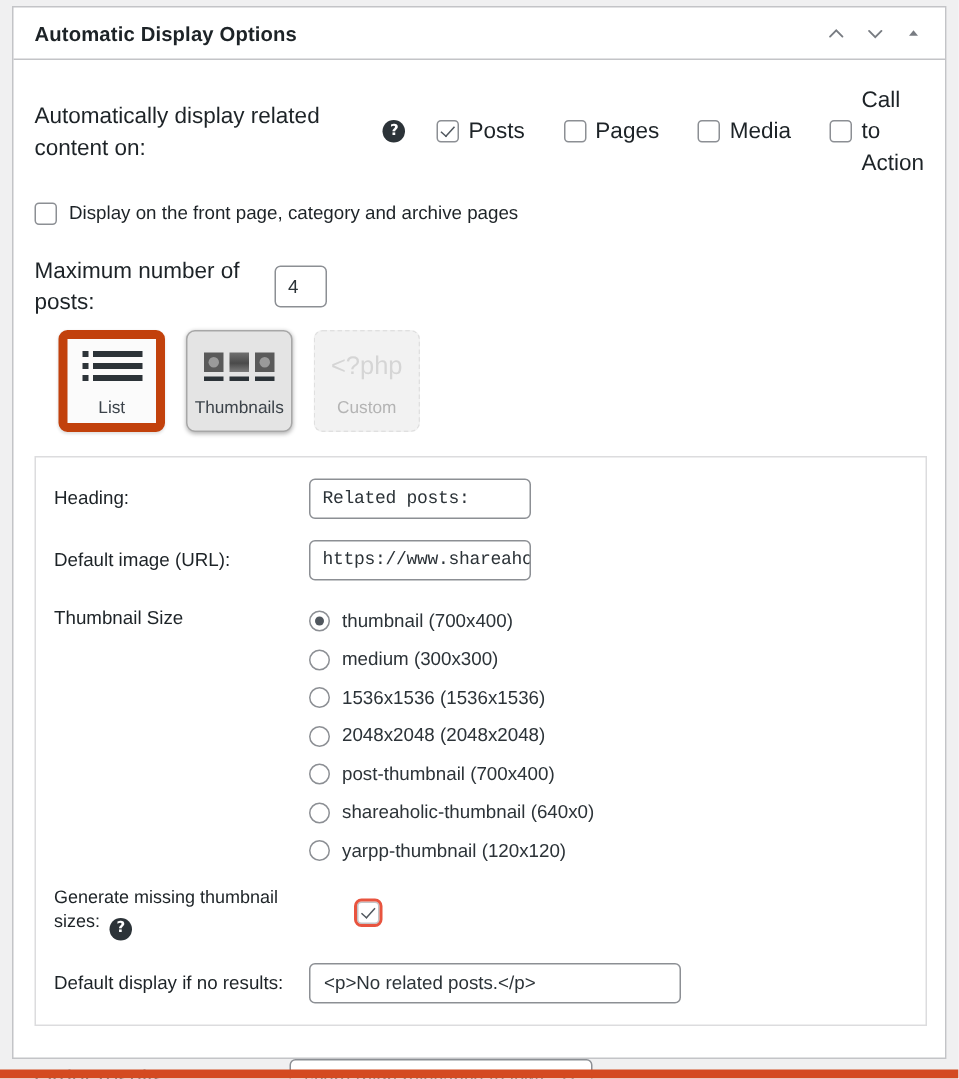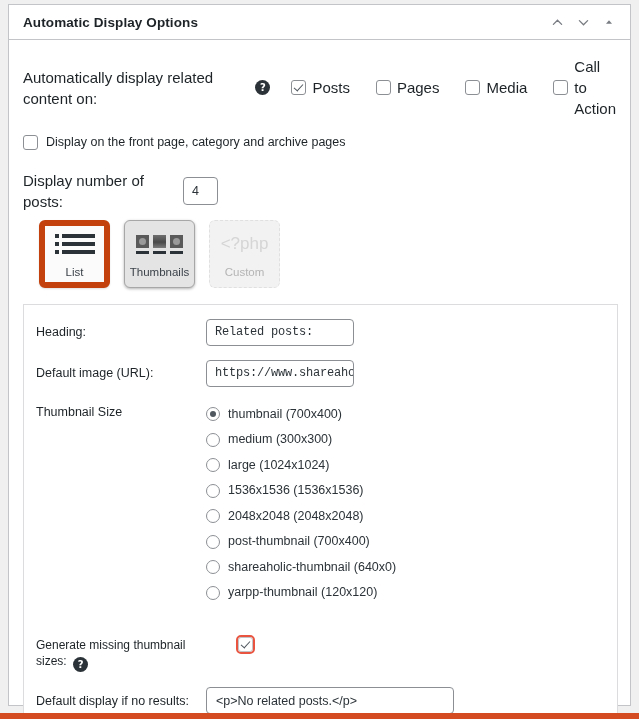--- a/index.html
+++ b/index.html
@@ -276,21 +276,21 @@
   .inp-img     { width: 148px; height: 27px; }
 
   .r-heading { }
   .r-img { margin-top: 14px; }
 
   .r-thumbsize { margin-top: 18px; align-items: flex-start; }
   .radio-list { display: flex; flex-direction: column; gap: 8px; padding-top: 1px; }
   .radio-item { display: flex; align-items: center; gap: 8px; }
   .radio-item .lbl { font-size: 12.5px; color: #2c3338; }
 
-  .r-gen { margin-top: 35px; align-items: flex-start; gap: 32px; }
+  .r-gen { margin-top: 14px; align-items: center; gap: 32px; }
   .gen-lbl { width: 170px; font-size: 12px; line-height: 1.35; color: #1d2327; flex: 0 0 auto; }
   .gen-lbl .help { vertical-align: -3px; margin-left: 3px; }
 
   .r-noresults { margin-top: 15px; align-items: center; }
   .ta {
     width: 248px;
     height: 27px;
     border: 1px solid #8c8f94;
     border-radius: 4px;
     background: #fff;
@@ -381,21 +381,21 @@
         </span>
       </span>
     </div>
 
     <div class="row r-front">
       <span class="cb"></span>
       <span class="lbl">Display on the front page, category and archive pages</span>
     </div>
 
     <div class="row r-max">
-      <span class="lbl">Display number of posts:</span>
+      <span class="lbl">Maximum number of posts:</span>
       <span class="inp inp-max">4</span>
     </div>
 
     <div class="theme-row">
 
       <div class="theme-card">
         <div class="theme-icon">
           <div class="list-ico">
             <div class="lrow">
                 <span class="bullet"></span>
@@ -465,24 +465,20 @@
           <label class="radio-item">
             <span class="rd checked"></span>
             <span class="lbl">thumbnail (700x400)</span>
           </label>
           <label class="radio-item">
             <span class="rd"></span>
             <span class="lbl">medium (300x300)</span>
           </label>
           <label class="radio-item">
             <span class="rd"></span>
-            <span class="lbl">large (1024x1024)</span>
-          </label>
-          <label class="radio-item">
-            <span class="rd"></span>
             <span class="lbl">1536x1536 (1536x1536)</span>
           </label>
           <label class="radio-item">
             <span class="rd"></span>
             <span class="lbl">2048x2048 (2048x2048)</span>
           </label>
           <label class="radio-item">
             <span class="rd"></span>
             <span class="lbl">post-thumbnail (700x400)</span>
           </label>

